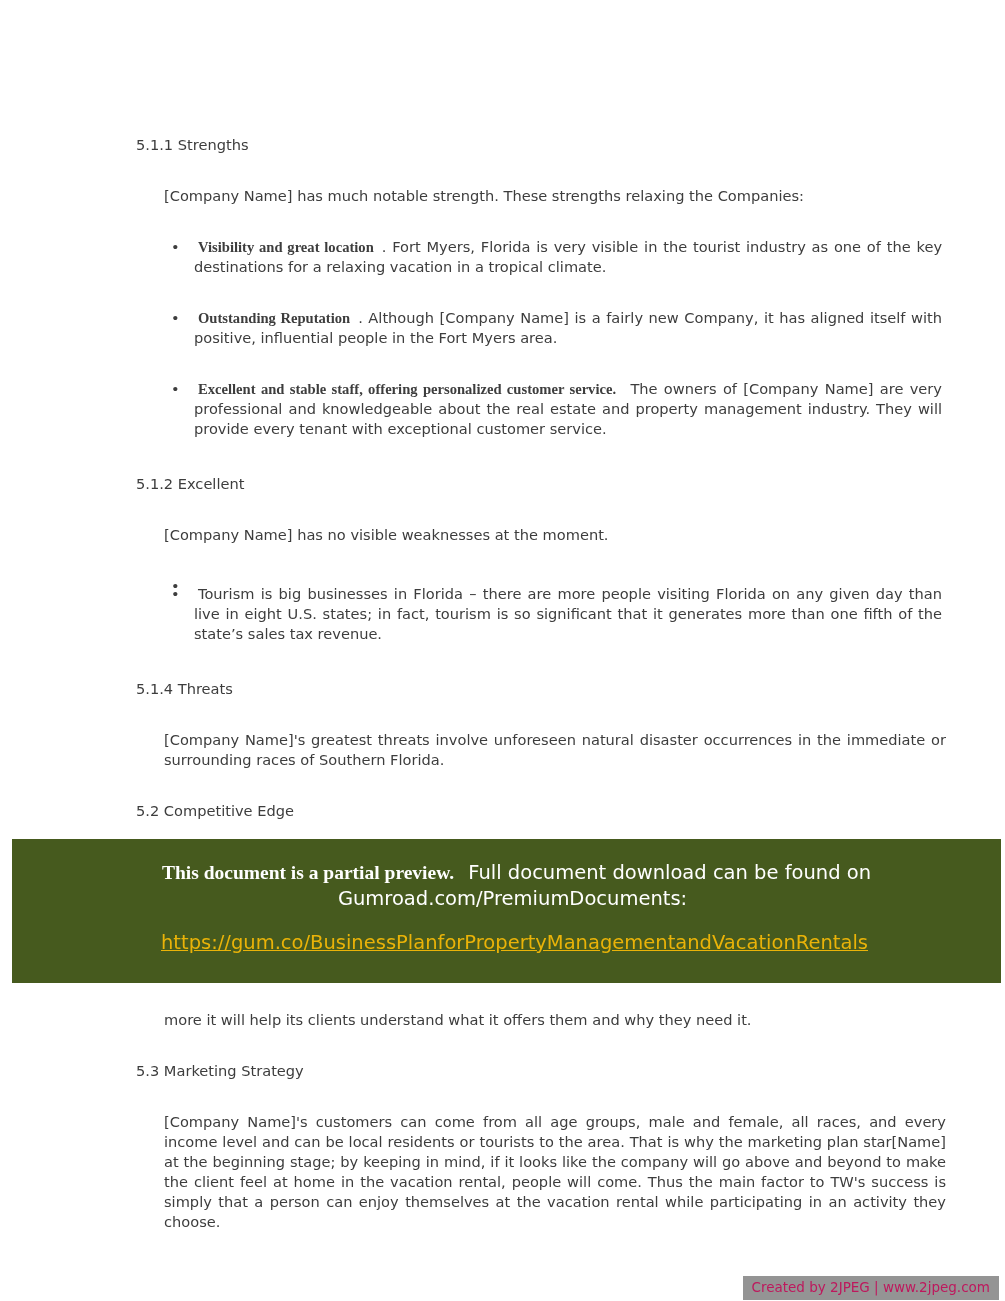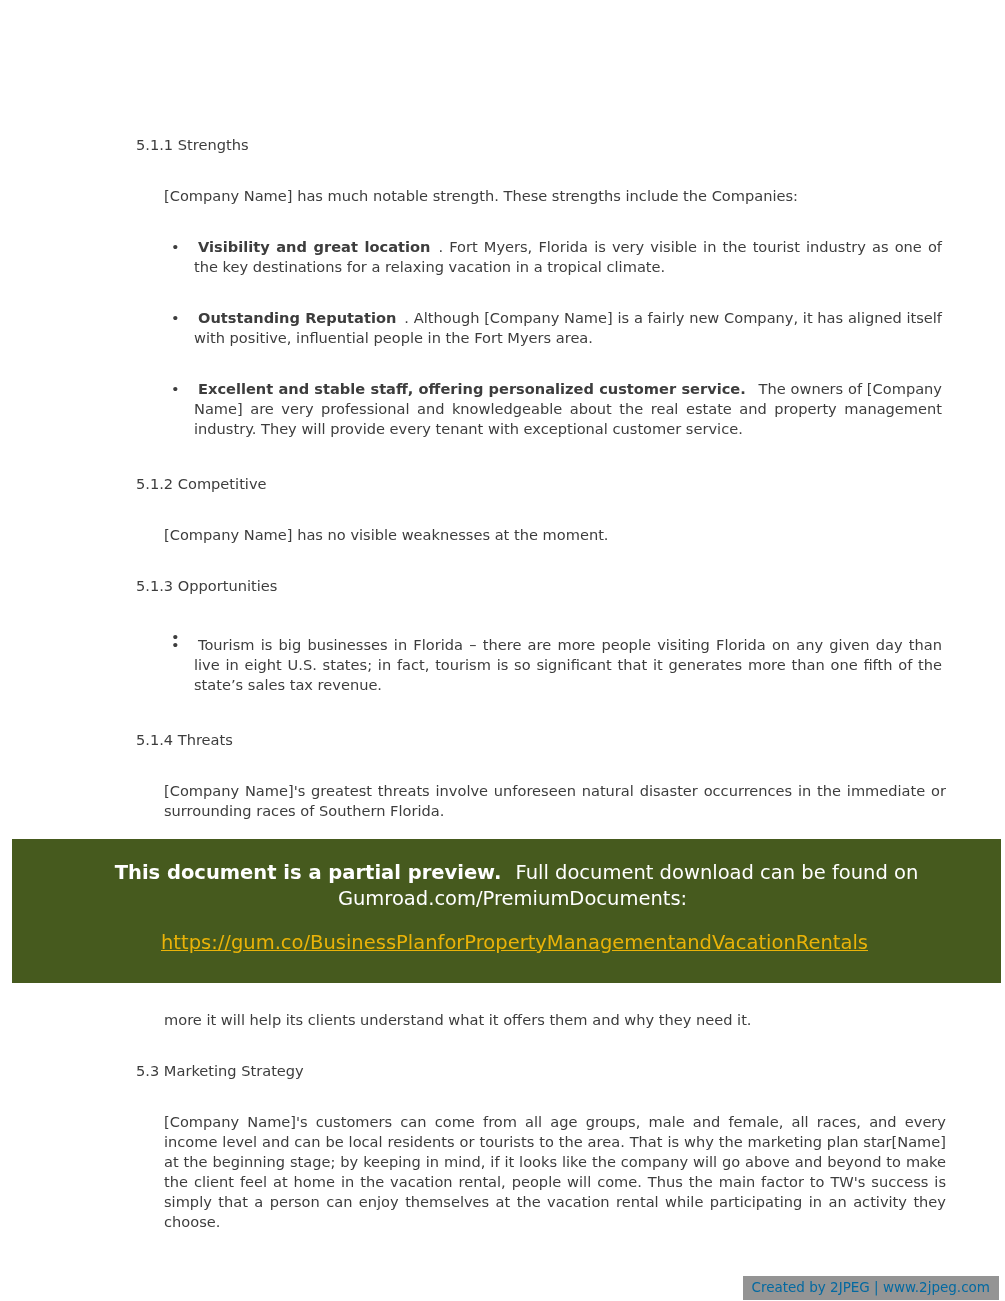--- a/index.html
+++ b/index.html
@@ -40,21 +40,21 @@
     padding-left: 30px;
     text-align: justify;
   }
   ul.bullets.spaced li { margin-bottom: 23px; }
   ul.bullets.spaced li:last-child { margin-bottom: 0; }
   ul.bullets li .bullet-marker {
     position: absolute;
     left: 3px;
     top: 0;
   }
-  .bold { font-weight: bold; }
+  .bold { font-weight: bold; font-family: Liberation Serif, serif; }
   .preview-banner {
     margin-top: 10px;
     width: 1005px;
     height: 144px;
     background: #465a1e;
     color: #ffffff;
     text-align: center;
     padding: 17px 48px 0 48px;
     font-size: 19.5px;
     line-height: 26px;
@@ -65,69 +65,69 @@
     text-decoration: underline;
     cursor: pointer;
   }
   .bottom-content { padding-top: 0; }
   .partial-line { }
   .watermark {
     position: absolute;
     right: 14px;
     bottom: 9px;
     background: rgba(125, 125, 125, 0.82);
-    color: #0369a1;
+    color: #be185d;
     font-size: 13.5px;
     line-height: 15px;
     padding: 4px 9px 5px 9px;
   }
 </style>
 </head>
 <body>
 
 <div class="page">
 
   <div class="content top-content">
 
     <div class="heading first">5.1.1 Strengths</div>
 
-    <p class="para left">[Company Name] has much notable strength. These strengths include the Companies:</p>
+    <p class="para left">[Company Name] has much notable strength. These strengths relaxing the Companies:</p>
 
     <ul class="bullets spaced">
       <li>
         <span class="bullet-marker">•</span><span class="bold">Visibility and great location</span><span>. Fort Myers, Florida is very visible in the tourist industry as one of the key destinations for a relaxing vacation in a tropical climate.</span>
       </li>
       <li>
         <span class="bullet-marker">•</span><span class="bold">Outstanding Reputation</span><span>. Although [Company Name] is a fairly new Company, it has aligned itself with positive, influential people in the Fort Myers area.</span>
       </li>
       <li>
         <span class="bullet-marker">•</span><span class="bold">Excellent and stable staff, offering personalized customer service.</span><span> The owners of [Company Name] are very professional and knowledgeable about the real estate and property management industry. They will provide every tenant with exceptional customer service.</span>
       </li>
     </ul>
 
-    <div class="heading">5.1.2 Competitive</div>
+    <div class="heading">5.1.2 Excellent</div>
 
     <p class="para left">[Company Name] has no visible weaknesses at the moment.</p>
 
-    <div class="heading">5.1.3 Opportunities</div>
 
 
     <ul class="bullets">
       <li>
         <span class="bullet-marker">•</span>
       </li>
       <li>
         <span class="bullet-marker">•</span><span>Tourism is big businesses in Florida – there are more people visiting Florida on any given day than live in eight U.S. states; in fact, tourism is so significant that it generates more than one fifth of the state’s sales tax revenue.</span>
       </li>
     </ul>
 
     <div class="heading">5.1.4 Threats</div>
 
     <p class="para">[Company Name]'s greatest threats involve unforeseen natural disaster occurrences in the immediate or surrounding races of Southern Florida.</p>
 
+    <div class="heading">5.2 Competitive Edge</div>
 
   </div>
 
   <div class="preview-banner" style="background-color: rgb(70, 90, 30);">
     <p class="banner-line">
       <span class="bold">This document is a partial preview.</span><span> Full document download can be found on Gumroad.com/PremiumDocuments:</span>
     </p>
     <p class="banner-link-line">
       <a href="#" class="banner-link">https://gum.co/BusinessPlanforPropertyManagementandVacationRentals</a>
     </p>

